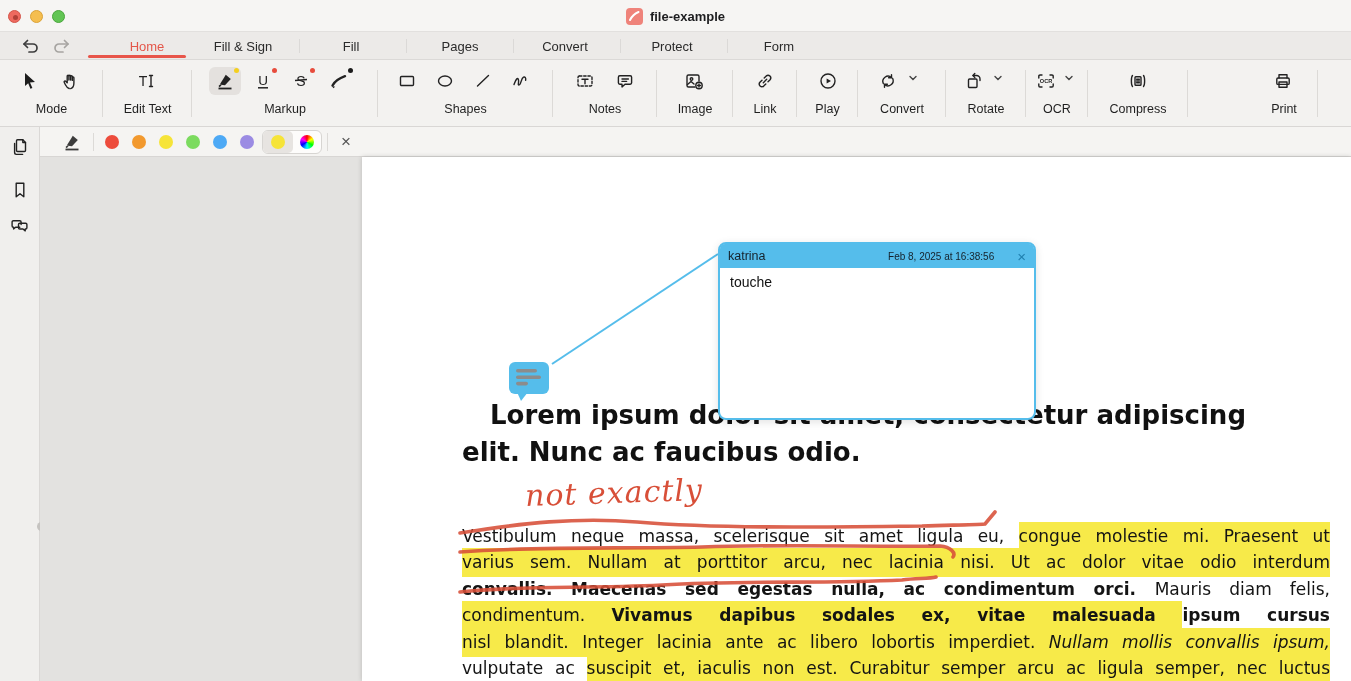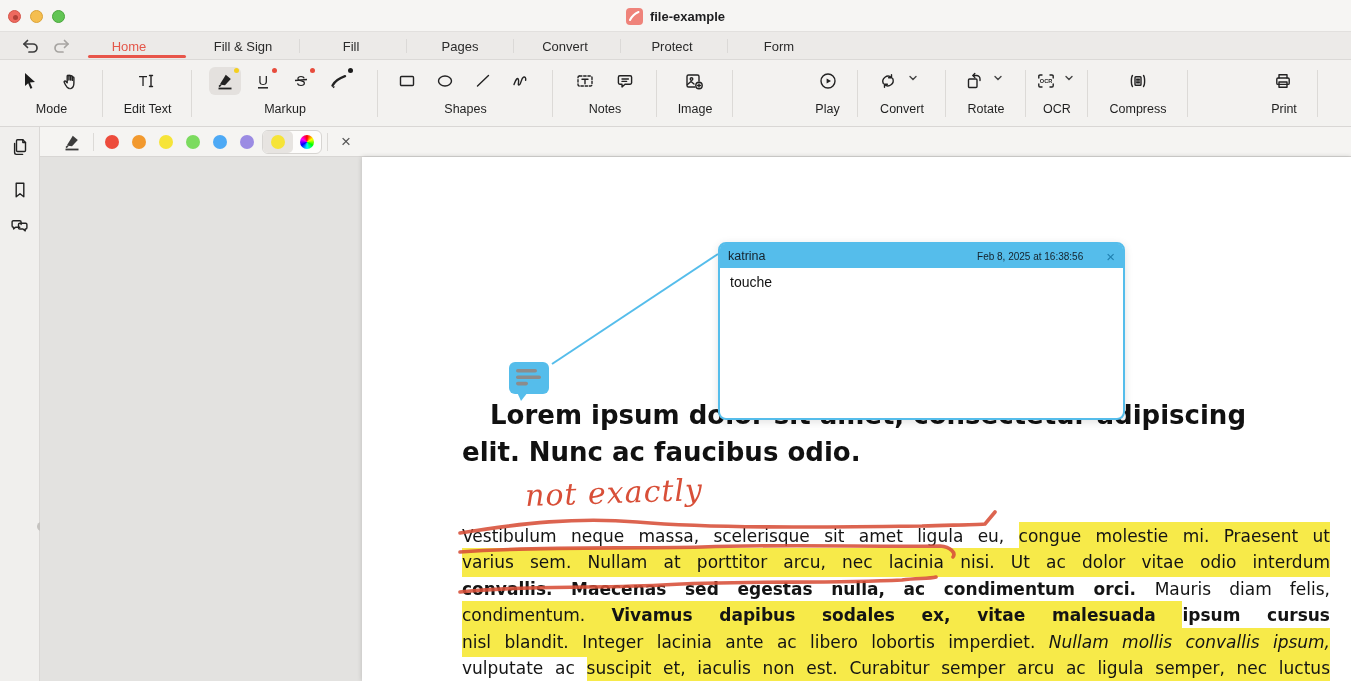--- a/index.html
+++ b/index.html
@@ -65,21 +65,21 @@
   .pline span.hl{padding:4px 0 5px;}
 
   #ink-note{left:163px;top:318px;font-family:"DejaVu Serif",serif;font-style:italic;font-size:30px;
             transform:rotate(-2deg);z-index:2;letter-spacing:1px;}
 
   #overlay-svg{left:0;top:0;z-index:3;pointer-events:none;}
 
   #note-icon{left:146px;top:204px;z-index:4;}
 
   
-  #popup{left:356px;top:85px;width:407px;height:178px;border:2px solid #55bdeb;border-radius:8px;background:#fff;
+  #popup{left:356px;top:85px;width:318px;height:178px;border:2px solid #55bdeb;border-radius:8px;background:#fff;
          z-index:5;box-shadow:0 2px 8px rgba(0,0,0,0.12);}
   #popup-header{height:24px;background:#55bdeb;border-radius:5px 5px 0 0;display:flex;align-items:center;padding:0 8px;}
   #popup-author{font-size:12.5px;color:#15222b;flex:1;}
   #popup-time{font-size:10px;color:#15222b;margin-right:23px;}
   #popup-close{font-size:15px;color:#1f7fae;line-height:1;cursor:pointer;}
   #popup-body{padding:6px 10px;font-size:14px;color:#111;}
 </style>
 </head>
 <body>
 
@@ -112,21 +112,21 @@
     </div>
     <div class="abs" style="left:50px;top:3px;">
       <svg class="icon" width="24" height="22" viewBox="0 0 24 22">
           <g fill="none" stroke="#a6a4a1" stroke-width="1.7" stroke-linecap="round" stroke-linejoin="round">
             <path d="M18 9 H9 a4 4 0 0 0 0 8 h4"></path>
             <path d="M14.5 5.5 L18 9 l-3.5 3.5"></path>
           </g>
         </svg>
     </div>
 
-    <div class="abs rtab active" style="left:89px;width:80px;">Home</div>
+    <div class="abs rtab active" style="left:107px;width:80px;">Home</div>
     <div class="abs rtab" style="left:193px;width:100px;">Fill &amp; Sign</div>
     <div class="abs rtab" style="left:311px;width:80px;">Fill</div>
     <div class="abs rtab" style="left:420px;width:80px;">Pages</div>
     <div class="abs rtab" style="left:525px;width:80px;">Convert</div>
     <div class="abs rtab" style="left:632px;width:80px;">Protect</div>
     <div class="abs rtab" style="left:739px;width:80px;">Form</div>
     <div class="abs" id="tab-underline" style="left:88px;width:98px;"></div>
     <div class="abs tabsep" style="left:299px;"></div>
     <div class="abs tabsep" style="left:406px;"></div>
     <div class="abs tabsep" style="left:513px;"></div>
@@ -254,20 +254,33 @@
             <circle class="st" cx="15" cy="14.5" r="3.2"></circle>
             <g class="st">
               <path d="M15 12.9 v3.2 M13.4 14.5 h3.2"></path>
             </g>
           </svg>
       </div>
       <div class="tlabel">Image</div>
         <i class="tdiv"></i>
     </div>
 
+    <div class="tsec" style="left:733px;width:64px;">
+      <div class="tbtn" style="left:16px;">
+        <svg class="icon" width="20" height="20" viewBox="0 0 20 20">
+            <g class="st">
+              <path d="M8.3 11.7 L11.7 8.3"></path>
+              <path d="M7 9.2 L4.9 11.3 a2.7 2.7 0 0 0 3.8 3.8 L10.8 13"></path>
+              <path d="M13 10.8 l2.1-2.1 a2.7 2.7 0 0 0 -3.8 -3.8 L9.2 7"></path>
+            </g>
+          </svg>
+      </div>
+      <div class="tlabel">Link</div>
+        <i class="tdiv"></i>
+    </div>
 
     <div class="tsec" style="left:797px;width:61px;">
       <div class="tbtn" style="left:15px;">
         <svg class="icon" width="20" height="20" viewBox="0 0 20 20">
             <circle class="st" cx="10" cy="10" r="7"></circle>
             <path d="M8.6 7.4 L13 10 L8.6 12.6 Z" fill="#222"></path>
           </svg>
       </div>
       <div class="tlabel">Play</div>
         <i class="tdiv"></i>

